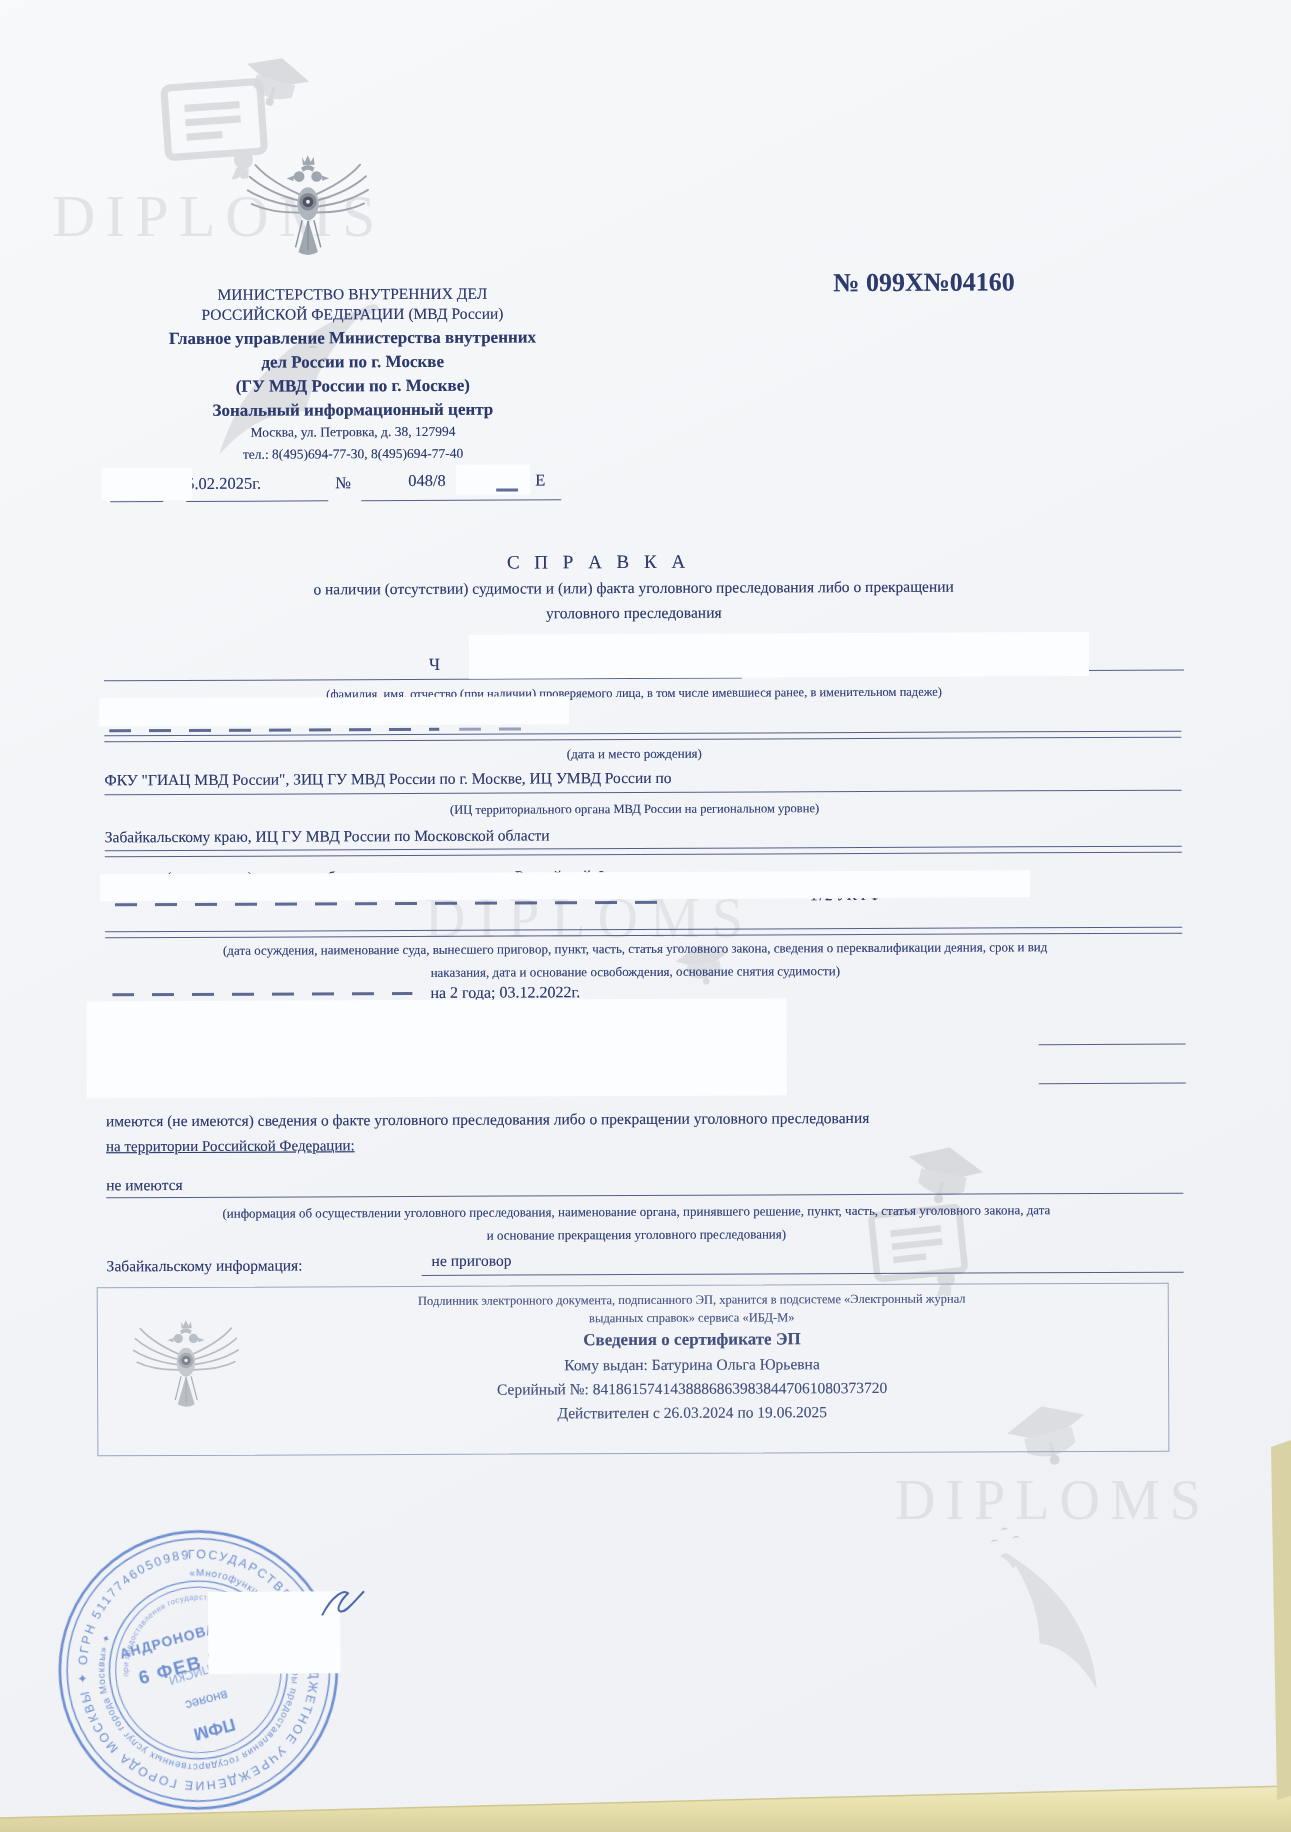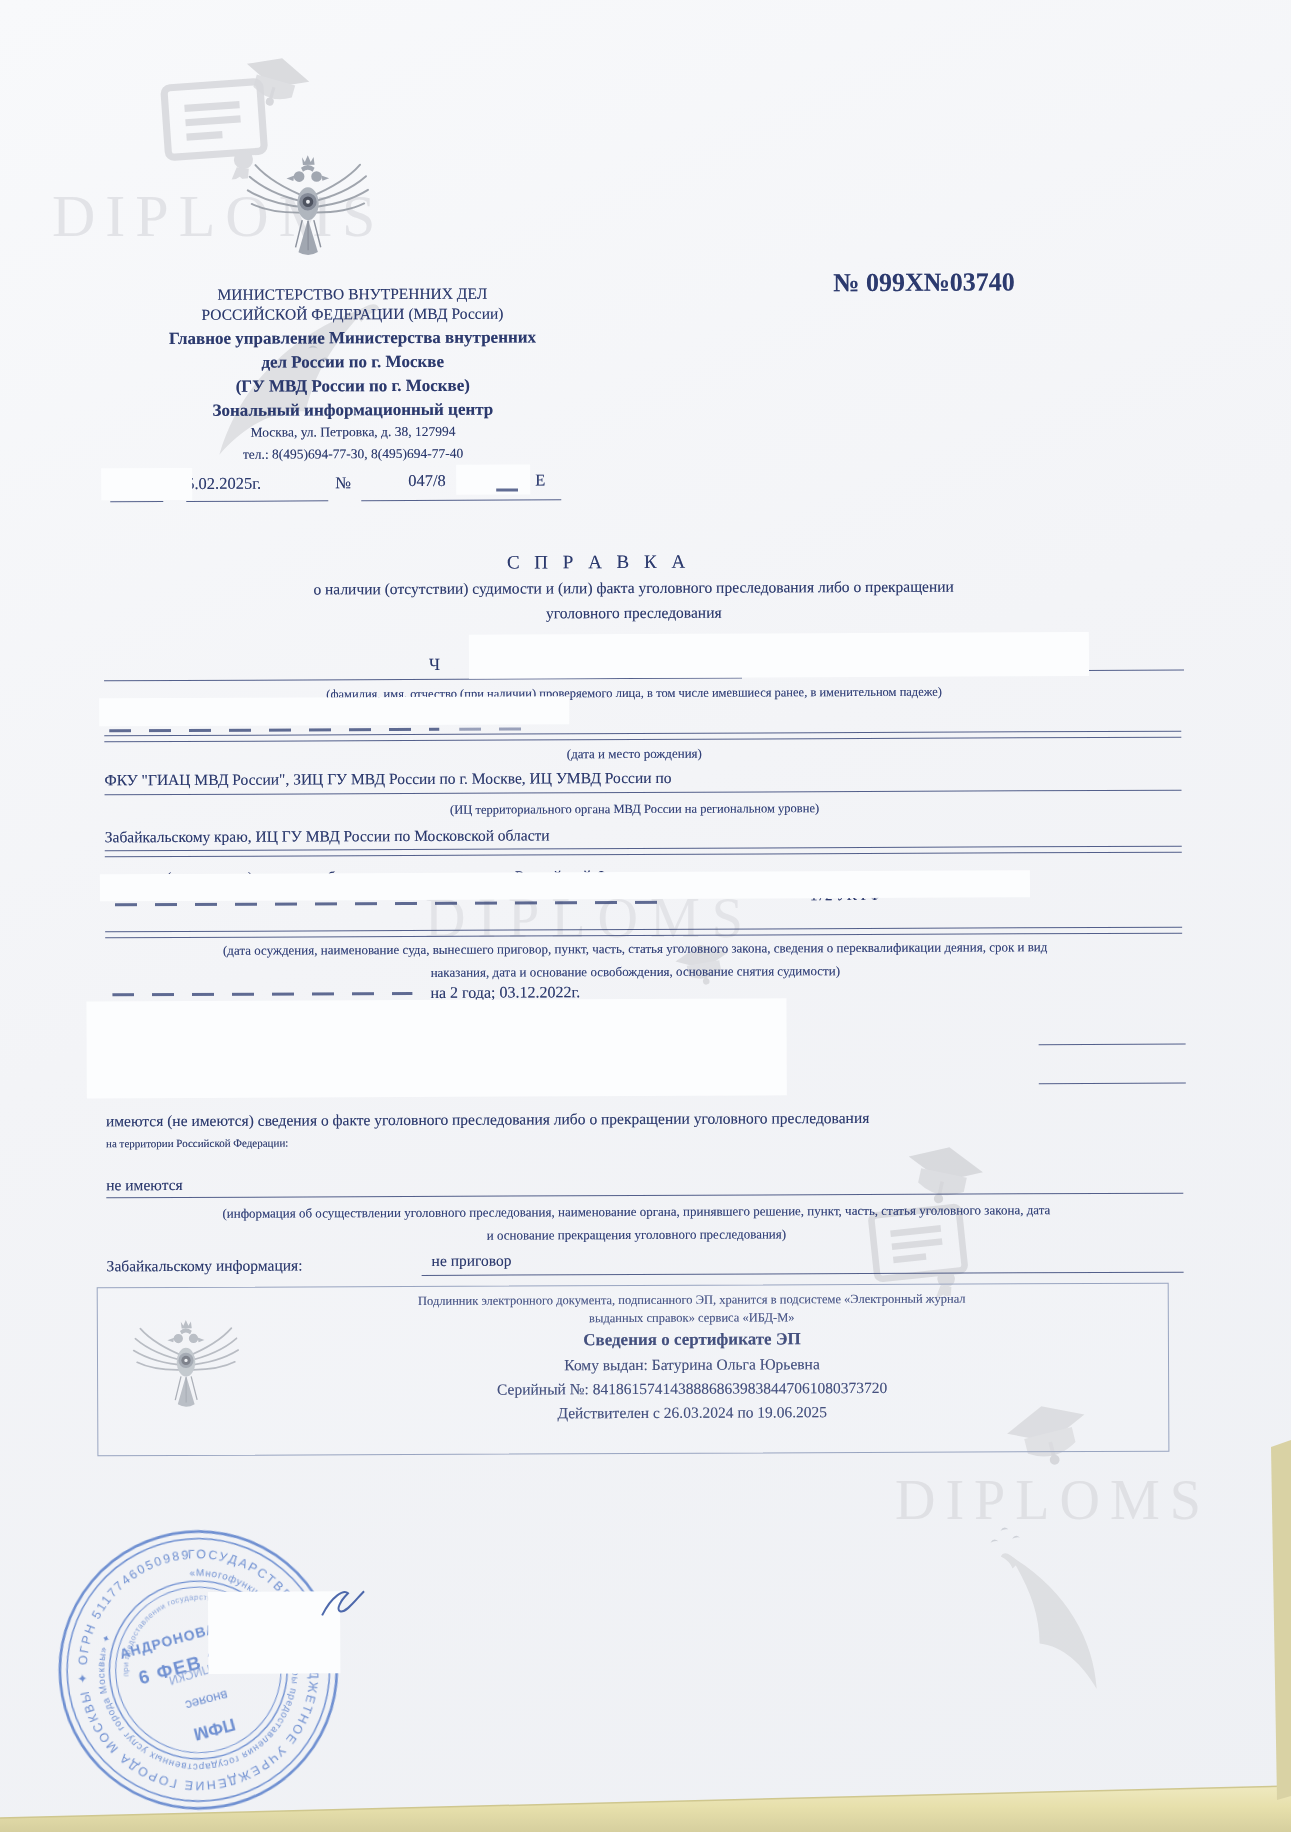--- a/index.html
+++ b/index.html
@@ -147,25 +147,25 @@
 
     <div class="t ctr" style="left:135px;top:284px;width:440px;font-size:15.5px;">МИНИСТЕРСТВО ВНУТРЕННИХ ДЕЛ</div>
     <div class="t ctr" style="left:135px;top:304px;width:440px;font-size:15.5px;">РОССИЙСКОЙ ФЕДЕРАЦИИ (МВД России)</div>
     <div class="t ctr b" style="left:135px;top:327px;width:440px;font-size:17px;">Главное управление Министерства внутренних</div>
     <div class="t ctr b" style="left:135px;top:351px;width:440px;font-size:17px;">дел России по г. Москве</div>
     <div class="t ctr b" style="left:135px;top:375px;width:440px;font-size:17px;">(ГУ МВД России по г. Москве)</div>
     <div class="t ctr b" style="left:135px;top:399px;width:440px;font-size:17px;">Зональный информационный центр</div>
     <div class="t ctr" style="left:135px;top:423px;width:440px;font-size:13.5px;">Москва, ул. Петровка, д. 38, 127994</div>
     <div class="t ctr" style="left:135px;top:445px;width:440px;font-size:13.5px;">тел.: 8(495)694-77-30, 8(495)694-77-40</div>
 
-    <div class="t b" style="left:836px;top:268px;font-size:26px;">№ 099Х№03740</div>
+    <div class="t b" style="left:836px;top:268px;font-size:26px;">№ 099Х№04160</div>
 
     <div class="t" style="left:188px;top:472px;font-size:16.5px;">5.02.2025г.</div>
     <div class="t" style="left:337px;top:472px;font-size:16.5px;">№</div>
-    <div class="t" style="left:410px;top:470px;font-size:16.5px;">047/8</div>
+    <div class="t" style="left:410px;top:470px;font-size:16.5px;">048/8</div>
     <div class="t" style="left:537px;top:470px;font-size:16.5px;">Е</div>
     <div class="frag" style="left:498px;top:488px;width:30px;z-index:4;"></div>
     <div class="ul thin" style="left:112px;top:499px;width:53px;"></div>
     <div class="ul" style="left:188px;top:499px;width:142px;"></div>
     <div class="ul" style="left:363px;top:499px;width:200px;"></div>
 
     <div class="t ctr" style="left:60px;top:551px;width:1080px;font-size:19px;letter-spacing:5px;">С П Р А В К А</div>
     <div class="t ctr" style="left:105px;top:579px;width:1060px;font-size:15.5px;">о наличии (отсутствии) судимости и (или) факта уголовного преследования либо о прекращении</div>
     <div class="t ctr" style="left:105px;top:604px;width:1060px;font-size:15.5px;">уголовного преследования</div>
 
@@ -195,21 +195,21 @@
     <div class="ul" style="left:105px;top:929px;width:1077px;"></div>
     <div class="ul thin" style="left:105px;top:935px;width:1077px;"></div>
     <div class="t ctr cap" style="left:75px;top:941px;width:1120px;font-size:13px;">(дата осуждения, наименование суда, вынесшего приговор, пункт, часть, статья уголовного закона, сведения о переквалификации деяния, срок и вид</div>
     <div class="t ctr cap" style="left:75px;top:964px;width:1120px;font-size:13px;">наказания, дата и основание освобождения, основание снятия судимости)</div>
     <div class="frag" style="left:112px;top:991px;width:300px;"></div>
     <div class="t" style="left:430px;top:982px;font-size:16px;">на 2 года; 03.12.2022г.</div>
     <div class="ul thin" style="left:1038px;top:1046px;width:147px;"></div>
     <div class="ul thin" style="left:1038px;top:1085px;width:147px;"></div>
 
     <div class="t" style="left:105px;top:1110px;font-size:15.5px;">имеются (не имеются) сведения о факте уголовного преследования либо о прекращении уголовного преследования</div>
-    <div class="t" style="left:105px;top:1135px;font-size:11px;">на территории Российской Федерации:</div>
+    <div class="t" style="left:105px;top:1135px;font-size:15px;text-decoration:underline;">на территории Российской Федерации:</div>
     <div class="t" style="left:105px;top:1174px;font-size:15.5px;">не имеются</div>
     <div class="ul" style="left:105px;top:1195px;width:1077px;"></div>
     <div class="t ctr cap" style="left:75px;top:1204px;width:1120px;font-size:13px;">(информация об осуществлении уголовного преследования, наименование органа, принявшего решение, пункт, часть, статья уголовного закона, дата</div>
     <div class="t ctr cap" style="left:75px;top:1227px;width:1120px;font-size:13px;">и основание прекращения уголовного преследования)</div>
 
     <div class="t" style="left:105px;top:1255px;font-size:15.5px;">Забайкальскому информация:</div>
     <div class="t" style="left:430px;top:1251px;font-size:15.5px;">не приговор</div>
     <div class="ul" style="left:420px;top:1274px;width:762px;"></div>
 
     <div class="certbox"></div>

